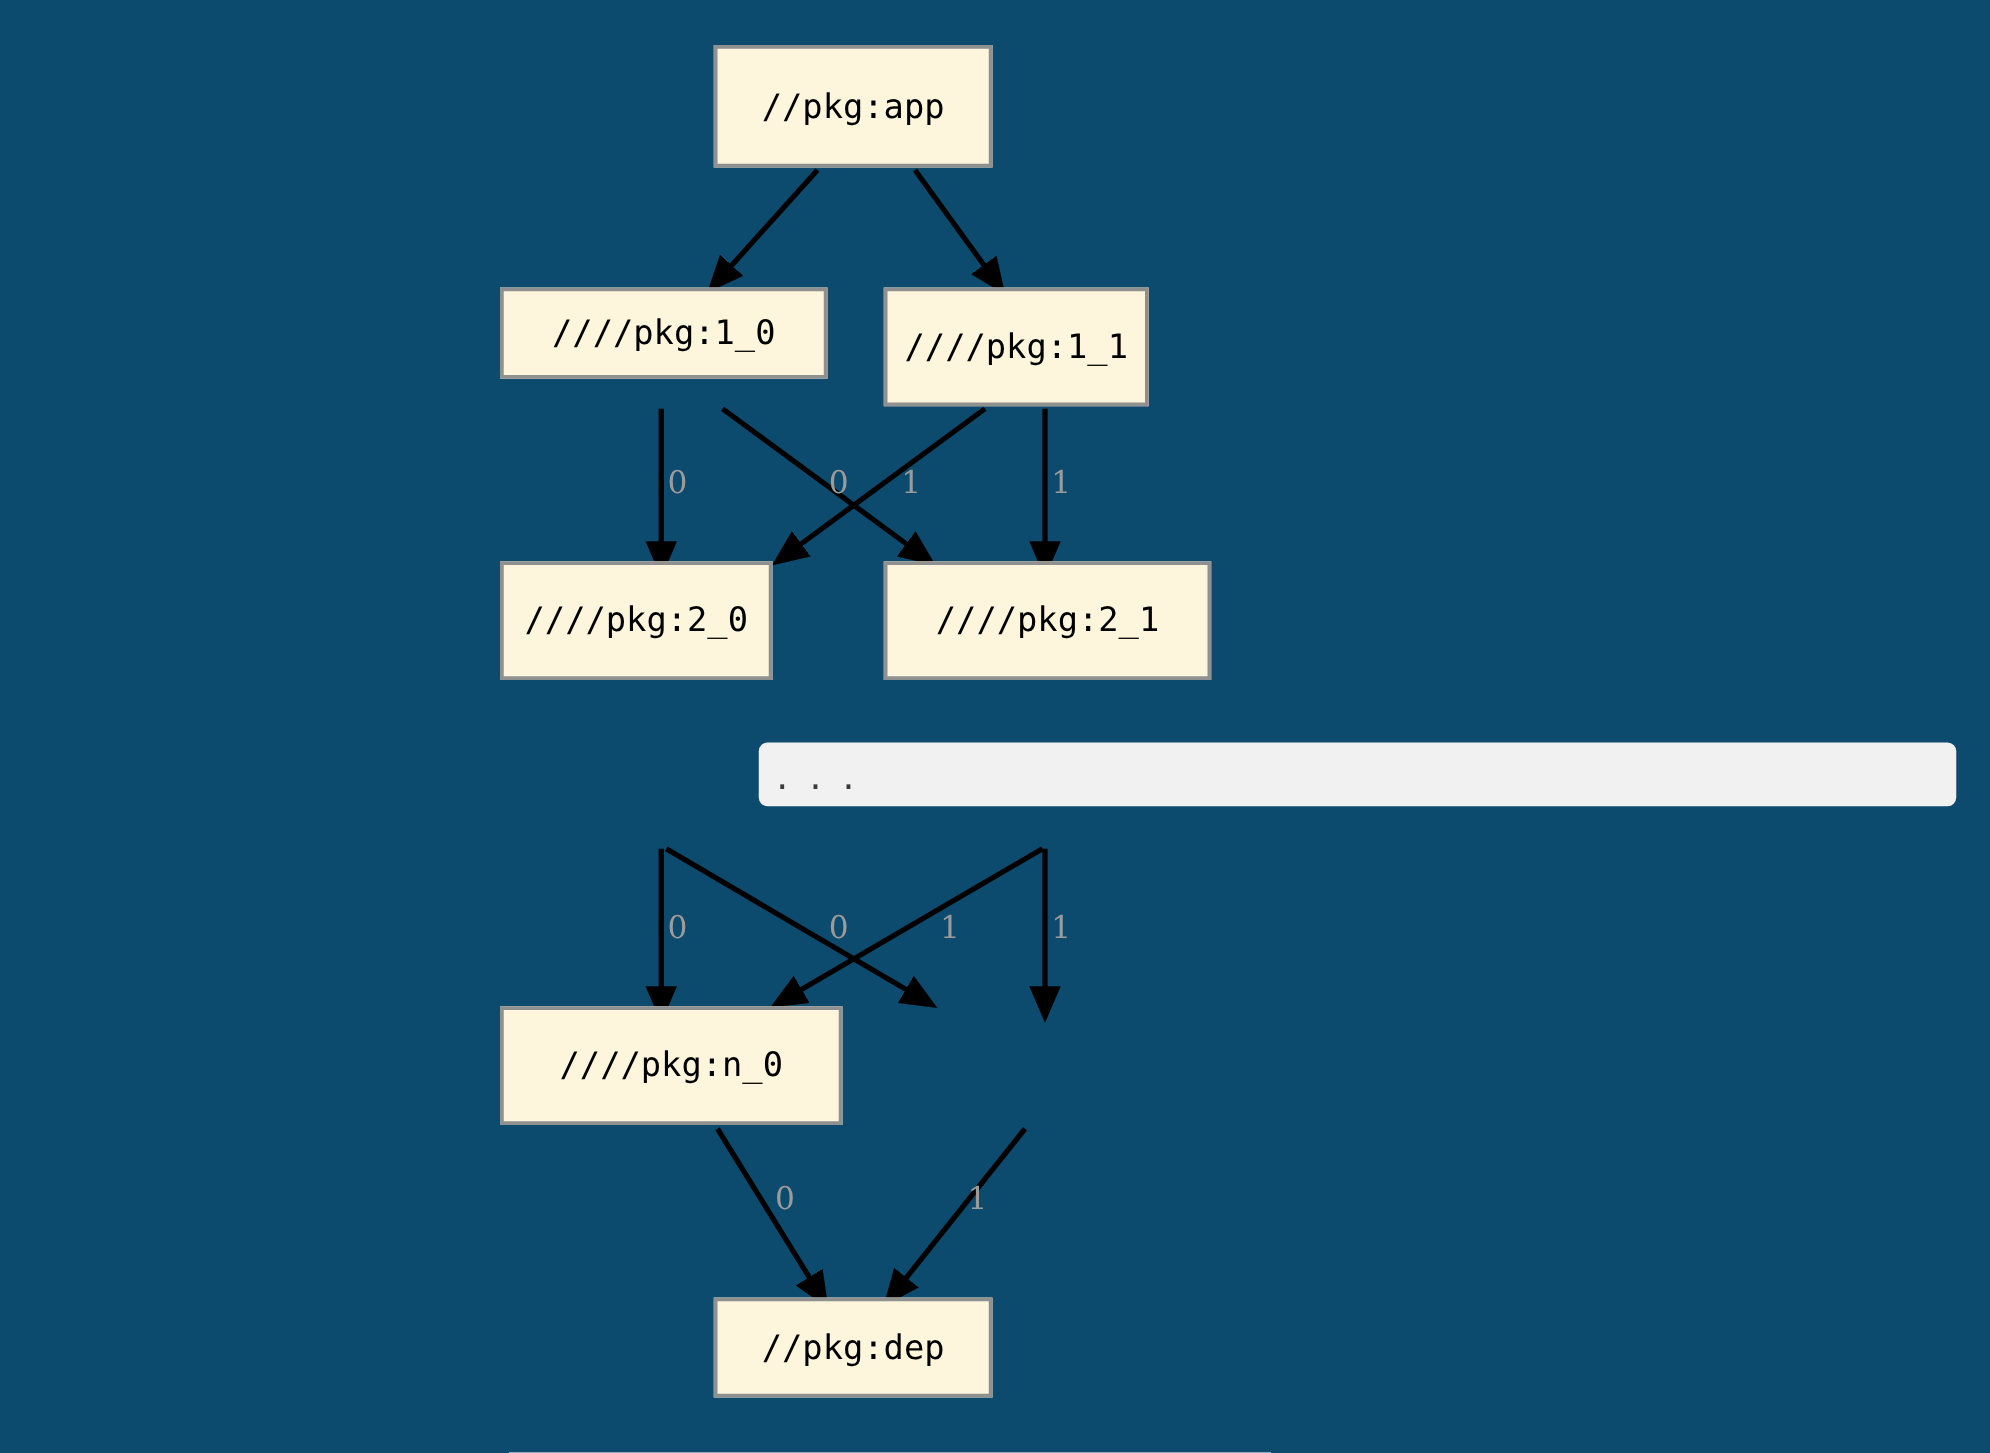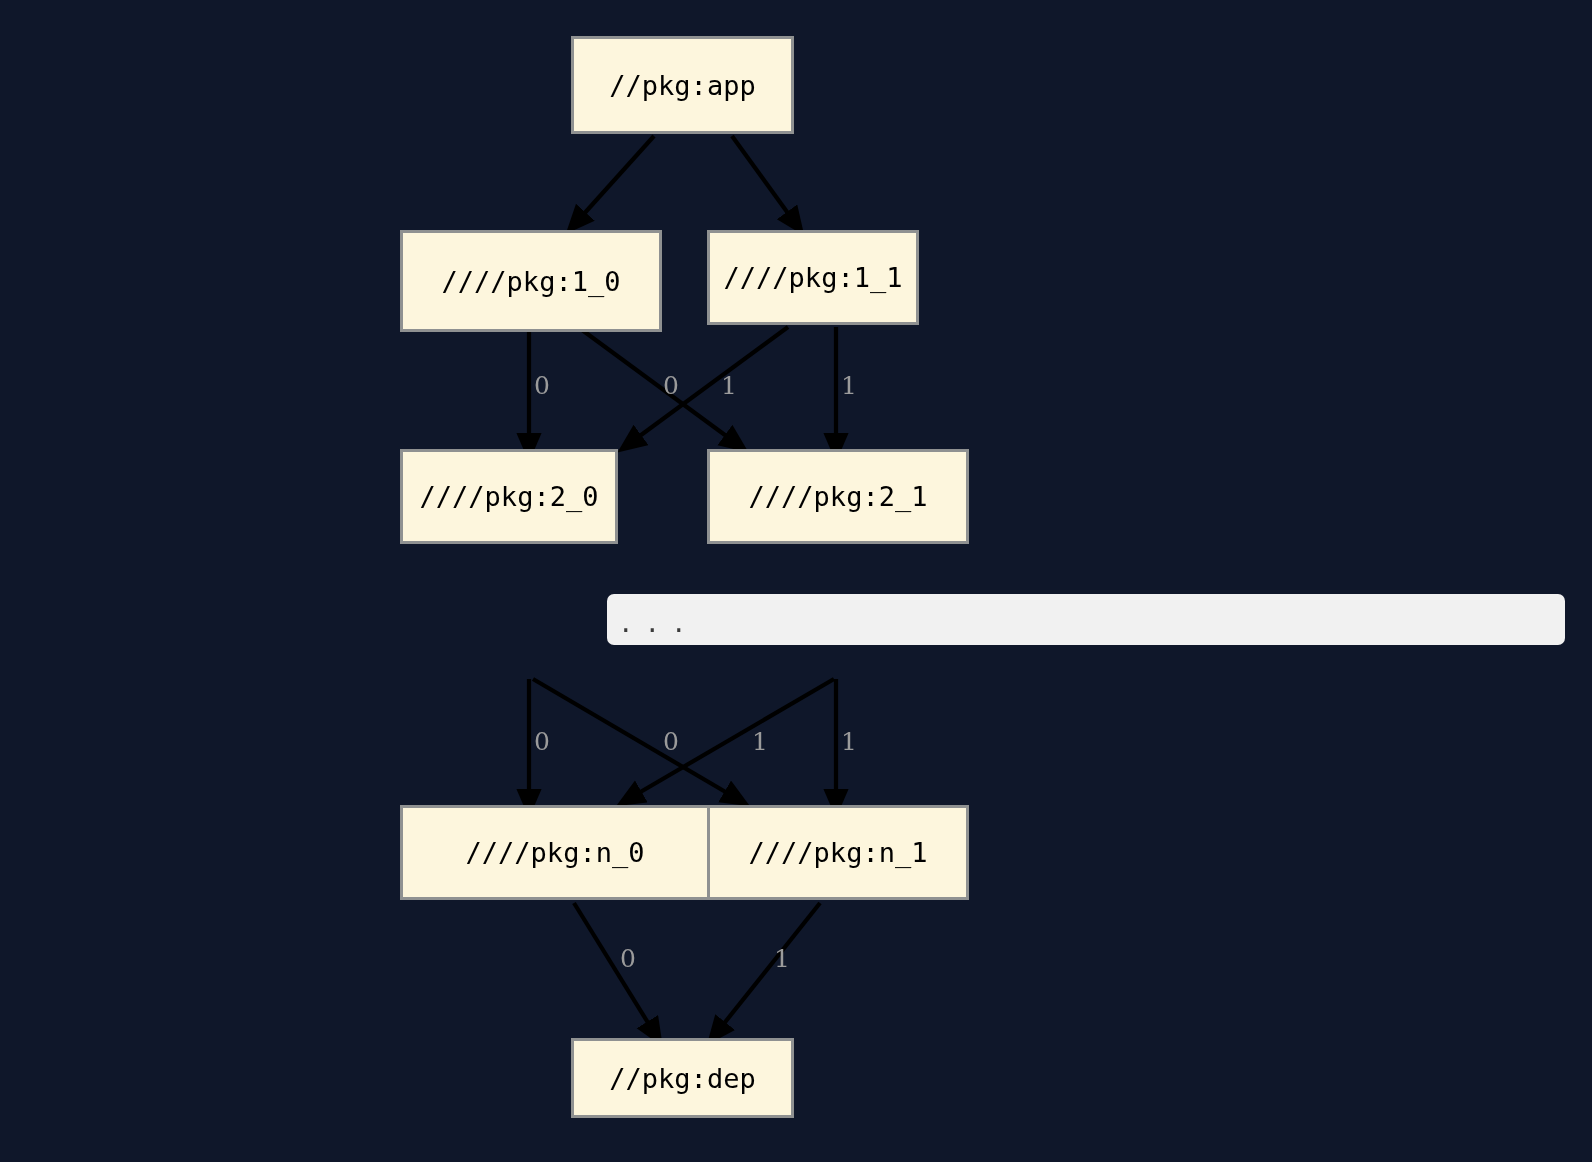--- a/index.html
+++ b/index.html
@@ -7,21 +7,21 @@
     padding: 0;
     background: #ffffff;
   }
   body {
     font-family: "Liberation Sans", sans-serif;
   }
   #canvas {
     position: relative;
     width: 1592px;
     height: 1162px;
-    background: #0f172a;
+    background: #0c4a6e;
     overflow: hidden;
   }
   .graph-svg {
     position: absolute;
     left: 0;
     top: 0;
     width: 1592px;
     height: 1162px;
   }
   .node-box {
@@ -99,43 +99,40 @@
 
     <line x1="574" y1="903" x2="650" y2="1026" stroke="#000000" stroke-width="4.2" marker-end="url(#arrowhead)"></line>
 
     <line x1="820" y1="903" x2="722" y2="1026" stroke="#000000" stroke-width="4.2" marker-end="url(#arrowhead)"></line>
   </svg>
 
   <div class="node-box" style="left:571px; top:36px; width:223px; height:98px;">
     <span class="node-label">//pkg:app</span>
   </div>
 
-  <div class="node-box" style="left:400px; top:230px; width:262px; height:102px;">
+  <div class="node-box" style="left:400px; top:230px; width:262px; height:73px;">
     <span class="node-label">////pkg:1_0</span>
   </div>
 
   <div class="node-box" style="left:707px; top:230px; width:212px; height:95px;">
     <span class="node-label">////pkg:1_1</span>
   </div>
 
   <div class="node-box" style="left:400px; top:449px; width:218px; height:95px;">
     <span class="node-label">////pkg:2_0</span>
   </div>
 
   <div class="node-box" style="left:707px; top:449px; width:262px; height:95px;justify-content:center;">
     <span class="node-label">////pkg:2_1</span>
   </div>
 
-  <div class="node-box" style="left:400px; top:805px; width:310px; height:95px;">
+  <div class="node-box" style="left:400px; top:805px; width:274px; height:95px;">
     <span class="node-label">////pkg:n_0</span>
   </div>
 
-  <div class="node-box" style="left:707px; top:805px; width:262px; height:95px;">
-    <span class="node-label">////pkg:n_1</span>
-  </div>
 
   <div class="node-box" style="left:571px; top:1038px; width:223px; height:80px;">
     <span class="node-label">//pkg:dep</span>
   </div>
 
   <span class="edge-label" style="left:534px; top:373px;">0</span>
   <span class="edge-label" style="left:663px; top:373px;">0</span>
   <span class="edge-label" style="left:721px; top:373px;">1</span>
   <span class="edge-label" style="left:841px; top:373px;">1</span>
 

